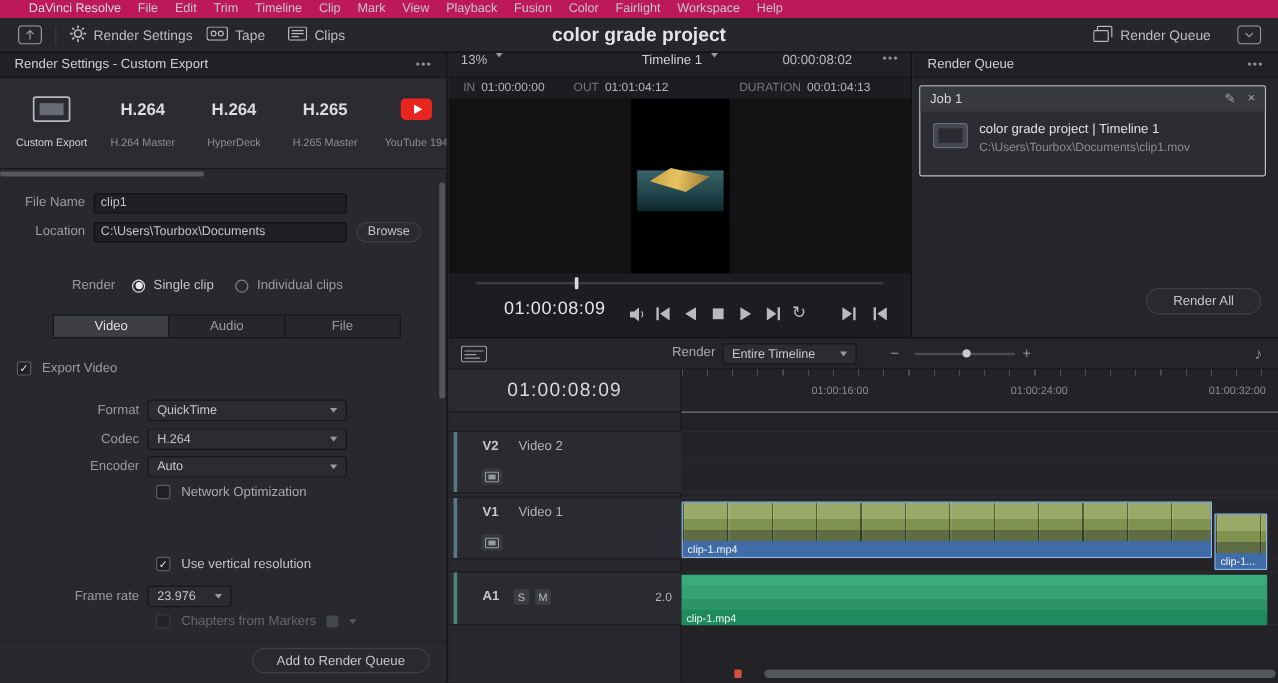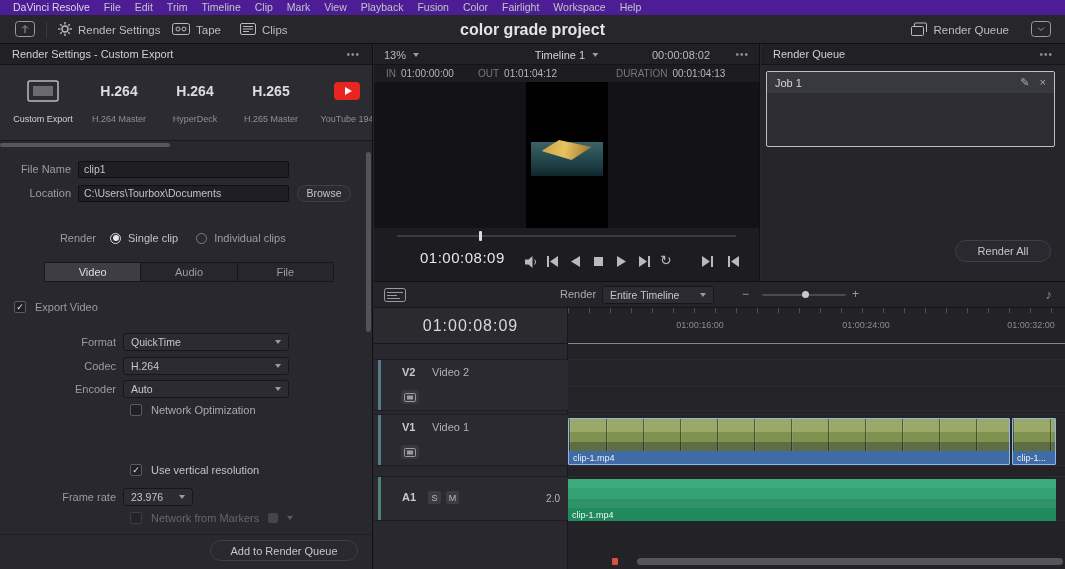--- a/index.html
+++ b/index.html
@@ -1,20 +1,20 @@
 <!DOCTYPE html>
 <html><head>
 <meta charset="utf-8">
 <style>
 *{box-sizing:border-box;margin:0;padding:0}
 body{background:#151518;font-family:"Liberation Sans","DejaVu Sans",sans-serif}
 .screen{position:relative;width:1065px;height:569px;background:#28282e;color:#c8c8cd;font-size:11px;overflow:hidden}
 .abs{position:absolute}
 
-.menubar{position:absolute;top:0;left:0;right:0;height:15px;background:#4c1d95;display:flex;align-items:center;padding-left:6px;font-size:10.5px;color:#c4c4c9;z-index:6}
+.menubar{position:absolute;top:0;left:0;right:0;height:15px;background:#be185d;display:flex;align-items:center;padding-left:17px;font-size:10.5px;color:#c4c4c9;z-index:6}
 .mitem{padding:0 7px;line-height:15px;white-space:nowrap}
 .mitem:first-child{color:#dadade}
 
 .toolbar{position:absolute;top:15px;left:0;right:0;height:29px;background:#26262b;border-bottom:1px solid #101013;z-index:5}
 .tbtn{position:absolute;display:flex;align-items:center;gap:6px;height:29px;color:#bcbcc2;font-size:11.5px}
 .tbtitle{position:absolute;left:50%;top:0;transform:translateX(-50%);height:29px;display:flex;align-items:center;color:#e4e4e8;font-size:16px;font-weight:bold;white-space:nowrap}
 .vsep{position:absolute;width:1px;height:16px;background:#3a3a40;top:7px}
 
 .panel-hdr{height:21px;background:#212125;border-bottom:1px solid #151518;display:flex;align-items:center;justify-content:space-between;padding:0 12px;color:#cfcfd4}
 .dots{color:#8f8f95;letter-spacing:1px;font-size:10px;cursor:default}
@@ -45,21 +45,21 @@
 .cb{width:12px;height:12px;border:1px solid #5a5a61;border-radius:2px;background:#202025;display:flex;align-items:center;justify-content:center;font-size:9px;color:#e8e8ec;flex:0 0 auto}
 .crow{position:absolute;display:flex;align-items:center;gap:9px;height:14px}
 .crow .cl{color:#a9a9af;white-space:nowrap}
 .crow.dis .cb{border-color:#3c3c42;background:#232328}
 .crow.dis .cl{color:#66666c}
 .dd{display:flex;align-items:center;justify-content:space-between;height:18px;background:#2b2b31;border:1px solid #17171b;border-radius:3px;padding:0 7px;color:#c6c6cb;font-size:10.5px}
 .divider{position:absolute;left:0;right:0;height:1px;background:#1e1e23}
 
 #viewer{position:absolute;left:374px;top:44px;width:386px;height:237px;background:#1d1d21;border-right:1px solid #101013}
 .vhdr{position:absolute;top:0;left:0;right:0;height:21px;background:#212125;border-bottom:1px solid #151518}
-.vhdr-item{position:absolute;top:0;height:21px;display:flex;align-items:center;gap:7px;color:#b9b9be}
+.vhdr-item{position:absolute;top:0;height:21px;display:flex;gap:7px;color:#b9b9be}
 .inout{position:absolute;top:21px;left:0;right:0;height:17px;background:#1d1d21;font-size:10px}
 .iopair{position:absolute;top:0;height:17px;display:flex;align-items:center}
 .iolabel{color:#77777d}
 .iovalue{color:#b5b5bb;margin-left:5px}
 .preview{position:absolute;top:38px;left:0;right:0;height:146px;background:#131316;overflow:hidden}
 .vframe{position:absolute;left:50%;top:0;transform:translateX(-50%);width:82px;height:146px;background:#000;overflow:hidden}
 .vart{position:absolute;inset:0}
 .vart::before{content:'';position:absolute;left:5px;right:5px;top:60px;height:34px;background:linear-gradient(180deg,#3a6468 0,#1d4046 65%,#10262b 100%)}
 .vart::after{content:'';position:absolute;left:16px;top:58px;width:50px;height:20px;background:linear-gradient(100deg,#caa24a,#e7c35f 45%,#93702f);clip-path:polygon(0 55%,35% 0,100% 35%,60% 100%)}
 .scrubtrack{position:absolute;left:23px;right:23px;top:191px;height:2px;background:#3c3c42}
@@ -297,21 +297,21 @@
     </div>
     <div class="frow" style="top:443px">
       <span class="flabel" style="width:123px">Frame rate</span>
       <div class="dd" style="width:70px">
         <span>23.976</span>
           <span class="chev"></span>
       </div>
     </div>
     <div class="crow dis" style="top:467px;left:130px">
       <span class="cb"></span>
-      <span class="cl">Network from Markers</span>
+      <span class="cl">Chapters from Markers</span>
       <span style="width:10px;height:10px;background:#45454c;border-radius:2px"></span>
       <span class="chev" style="border-top-color:#5a5a61"></span>
     </div>
 
     <div class="divider" style="top:490px"></div>
     <div class="pillbtn" style="top:496px;left:210px;width:148px;height:21px">Add to Render Queue</div>
     <div class="vscroll"></div>
   </div>
 
   <div id="viewer">
@@ -409,20 +409,32 @@
     <div class="panel-hdr">
       <span>Render Queue</span>
       <span class="dots">•••</span>
     </div>
     <div class="job">
       <div class="jobhdr">
         <span>Job 1</span>
         <span class="jobicons">
           <span>✎</span>
           <span>×</span>
+        </span>
+      </div>
+      <div class="jobbody">
+        <span>
+          <svg width="30" height="22">
+              <rect x="1" y="1" width="28" height="20" rx="2" fill="#46464e" stroke="#6a6a72"></rect>
+              <rect x="5" y="5" width="20" height="12" fill="#2b2b31"></rect>
+            </svg>
+        </span>
+        <span>
+          <div class="jobname">color grade project | Timeline 1</div>
+          <div class="jobpath">C:\Users\Tourbox\Documents\clip1.mov</div>
         </span>
       </div>
     </div>
     <div class="pillbtn" style="top:196px;right:14px;width:96px;height:22px">Render All</div>
   </div>
 
   <div id="timeline">
     <div class="ttbar">
       <div class="abs" style="left:10px;top:6px">
         <svg width="22" height="14">
@@ -481,21 +493,21 @@
             </svg>
         </span>
       </div>
       <div class="tlane" style="top:70px">
         <div class="vclip" style="left:0;top:3px;width:442px">
           <div class="vthumbs"></div>
           <div class="vlabel">
               <span>clip-1.mp4</span>
             </div>
         </div>
-        <div class="vclip" style="left:444px;top:3px;width:44px">
+        <div class="vclip" style="left:444px;top:13px;width:44px">
           <div class="vthumbs"></div>
           <div class="vlabel">
               <span>clip-1...</span>
             </div>
         </div>
       </div>
 
       <div class="thead" style="top:132px;height:45px">
         <span class="tstrip" style="background:#4f8573"></span>
         <span class="tid" style="left:28px;top:14px">A1</span>

